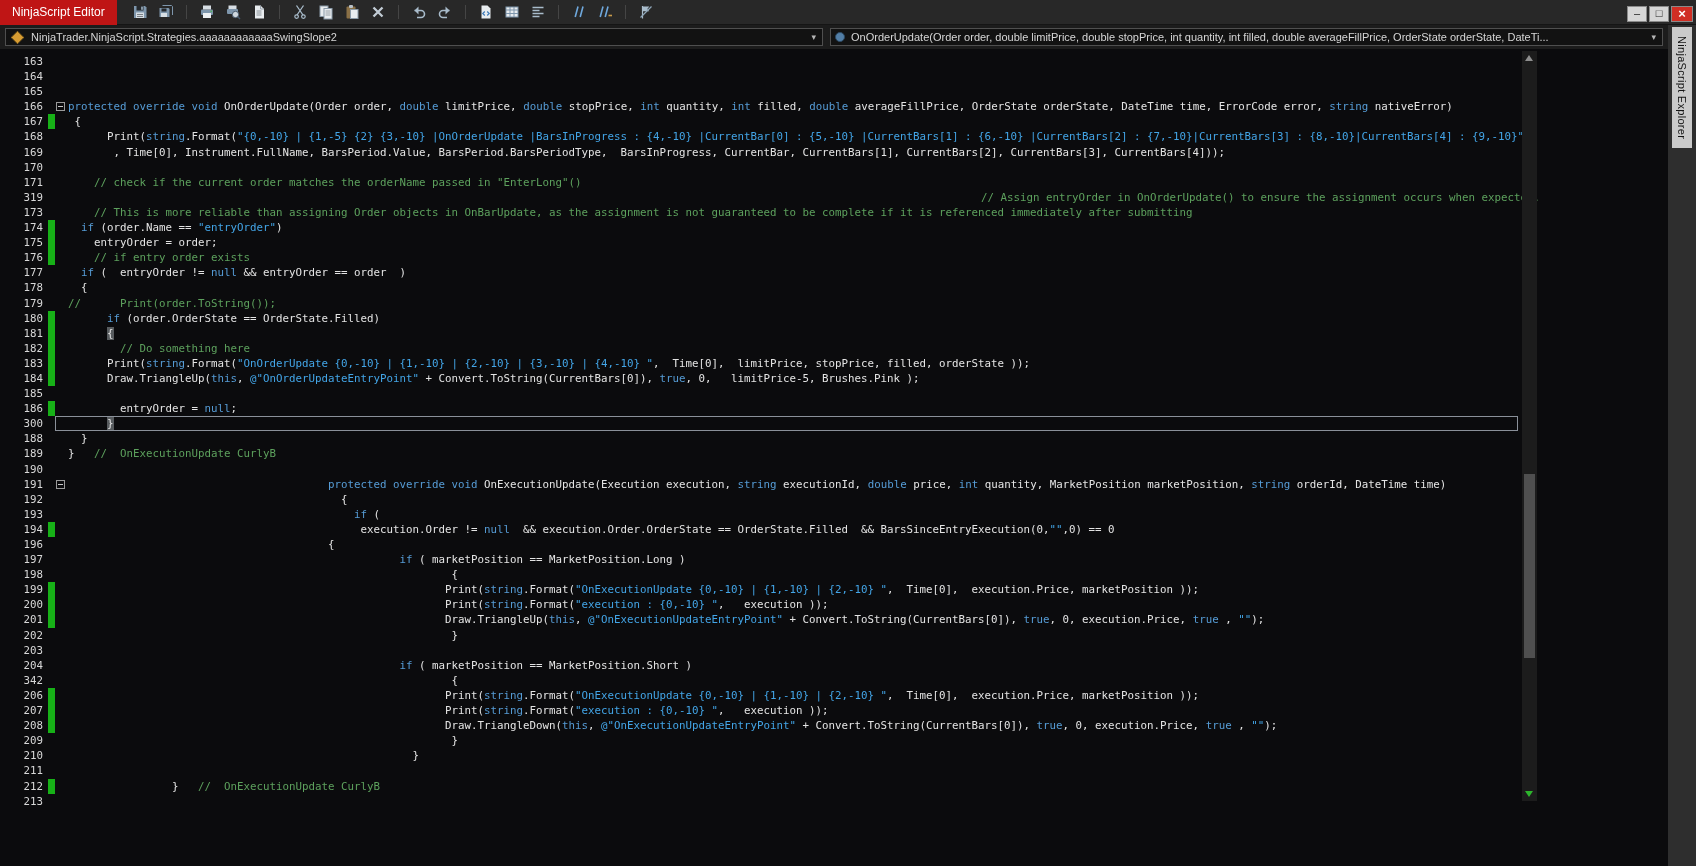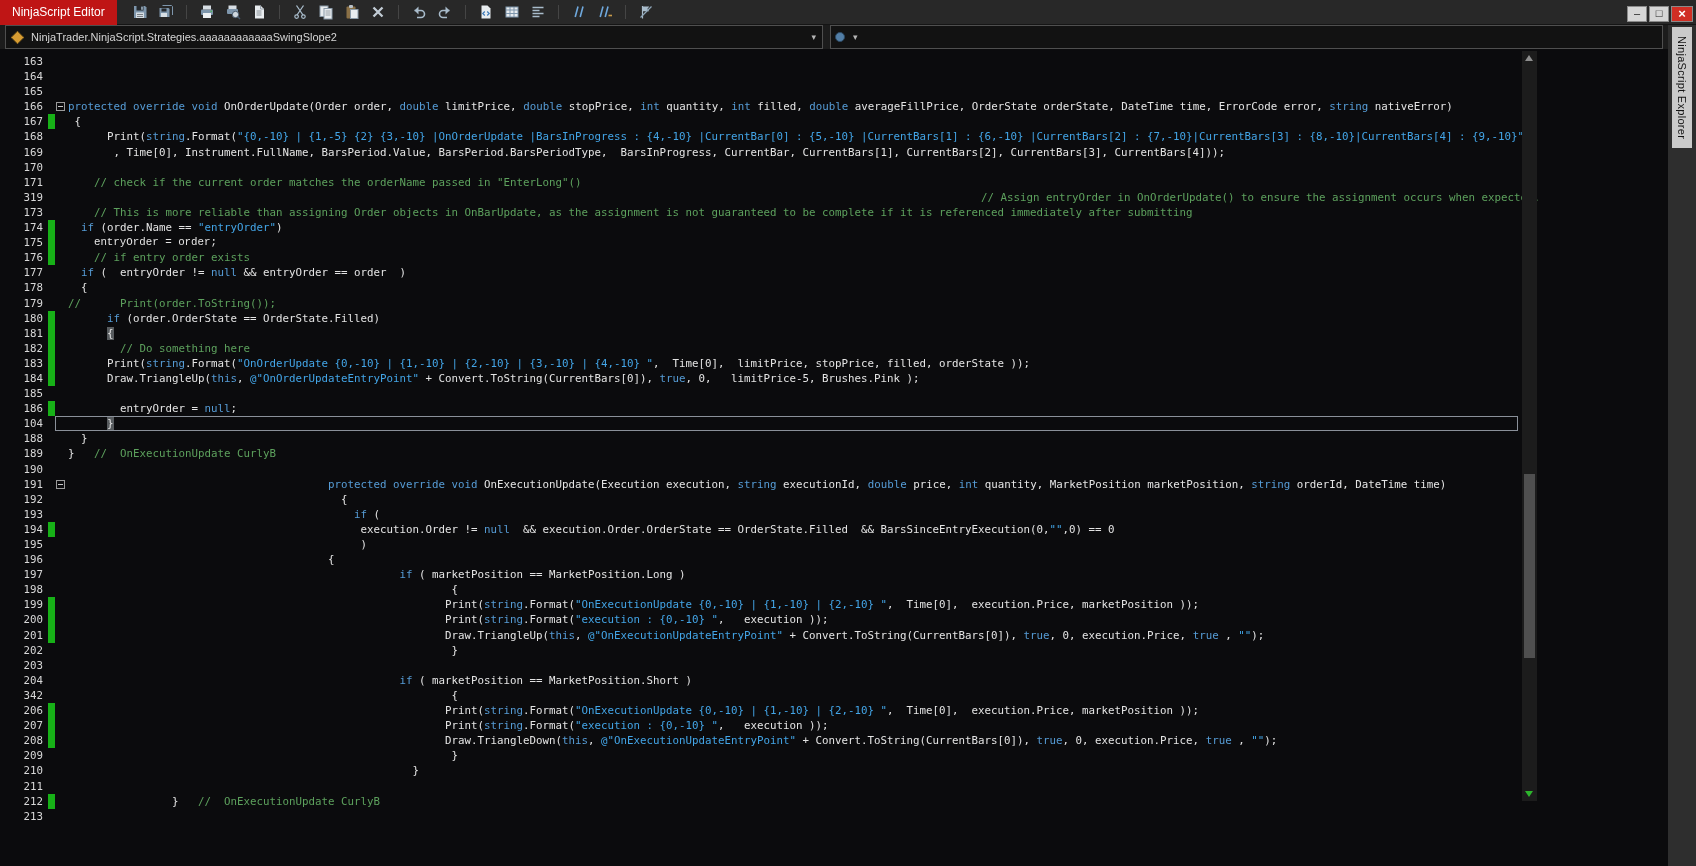--- a/index.html
+++ b/index.html
@@ -17,21 +17,21 @@
   .wc{width:20px;height:16px;display:flex;align-items:center;justify-content:center;font-size:11px;line-height:1;
       background:#D6D6D6;color:#1a1a1a;border:1px solid #8a8a8a;box-sizing:border-box;cursor:default;}
   .wc.close{background:#D02E24;color:#fff;font-weight:bold;font-size:13px;width:22px;}
 
   
   .below{display:flex;flex:1;min-height:0;}
   .left-col{width:1668px;display:flex;flex-direction:column;min-height:0;}
 
   
   .navrow{height:24px;flex:0 0 24px;background:#1C1C1C;display:flex;align-items:center;padding:0 5px;gap:7px;}
-  .combo{height:24px;background:#121212;border:1px solid #4F4F4F;color:#D6D6D6;display:flex;align-items:center;
+  .combo{height:18px;background:#121212;border:1px solid #4F4F4F;color:#D6D6D6;display:flex;align-items:center;
          font-size:11px;padding:0 4px;gap:6px;box-sizing:border-box;}
   .combo-left{flex:0 0 818px;}
   .combo-right{flex:1;}
   .ctext{white-space:nowrap;overflow:hidden;flex:1;}
   .chev{color:#B5B5B5;font-size:9px;padding:0 2px;flex:0 0 auto;}
   .cicon{flex:0 0 auto;display:inline-block;}
   .cicon.strategy{width:9px;height:9px;background:#D79C33;border:1px solid #7d5c1a;transform:rotate(45deg) scale(.85);margin:0 2px;}
   .cicon.method{width:10px;height:10px;border-radius:50%;background:#527EA6;border:1px solid #2C4962;box-sizing:border-box;}
 
   
@@ -205,60 +205,60 @@
     <div class="left-col">
 
       <div class="navrow">
         <div class="combo combo-left">
           <span class="cicon strategy"></span>
           <span class="ctext">NinjaTrader.NinjaScript.Strategies.aaaaaaaaaaaaSwingSlope2</span>
           <span class="chev">▾</span>
         </div>
         <div class="combo combo-right">
           <span class="cicon method"></span>
+          <span class="ctext">OnOrderUpdate(Order order, double limitPrice, double stopPrice, int quantity, int filled, double averageFillPrice, OrderState orderState, DateTi...</span>
           <span class="chev">▾</span>
         </div>
       </div>
 
       <div class="editor-area">
         <div class="editor">
           <div class="code-area">
               <div class="row"><span class="ln">163</span><span class="mark"></span><span class="fold"></span><span class="txt" style="padding-left: 0ch;"></span></div>
               <div class="row"><span class="ln">164</span><span class="mark"></span><span class="fold"></span><span class="txt" style="padding-left: 0ch;"></span></div>
               <div class="row"><span class="ln">165</span><span class="mark"></span><span class="fold"></span><span class="txt" style="padding-left: 0ch;"></span></div>
               <div class="row"><span class="ln">166</span><span class="mark"></span><span class="fold"><span class="foldbox"></span></span><span class="txt" style="padding-left: 0ch;"><span class="tk-k">protected</span><span class="tk-p"> </span><span class="tk-k">override</span><span class="tk-p"> </span><span class="tk-k">void</span><span class="tk-p"> OnOrderUpdate(Order order, </span><span class="tk-k">double</span><span class="tk-p"> limitPrice, </span><span class="tk-k">double</span><span class="tk-p"> stopPrice, </span><span class="tk-k">int</span><span class="tk-p"> quantity, </span><span class="tk-k">int</span><span class="tk-p"> filled, </span><span class="tk-k">double</span><span class="tk-p"> averageFillPrice, OrderState orderState, DateTime time, ErrorCode error, </span><span class="tk-k">string</span><span class="tk-p"> nativeError)</span></span></div>
               <div class="row"><span class="ln">167</span><span class="mark on"></span><span class="fold"></span><span class="txt" style="padding-left: 1ch;"><span class="tk-p">{</span></span></div>
               <div class="row"><span class="ln">168</span><span class="mark"></span><span class="fold"></span><span class="txt" style="padding-left: 6ch;"><span class="tk-p">Print(</span><span class="tk-k">string</span><span class="tk-p">.Format(</span><span class="tk-s">"{0,-10} | {1,-5} {2} {3,-10} |OnOrderUpdate |BarsInProgress : {4,-10} |CurrentBar[0] : {5,-10} |CurrentBars[1] : {6,-10} |CurrentBars[2] : {7,-10}|CurrentBars[3] : {8,-10}|CurrentBars[4] : {9,-10}"</span></span></div>
               <div class="row"><span class="ln">169</span><span class="mark"></span><span class="fold"></span><span class="txt" style="padding-left: 7ch;"><span class="tk-p">, Time[0], Instrument.FullName, BarsPeriod.Value, BarsPeriod.BarsPeriodType,  BarsInProgress, CurrentBar, CurrentBars[1], CurrentBars[2], CurrentBars[3], CurrentBars[4]));</span></span></div>
               <div class="row"><span class="ln">170</span><span class="mark"></span><span class="fold"></span><span class="txt" style="padding-left: 0ch;"></span></div>
               <div class="row"><span class="ln">171</span><span class="mark"></span><span class="fold"></span><span class="txt" style="padding-left: 4ch;"><span class="tk-c">// check if the current order matches the orderName passed in "EnterLong"()</span></span></div>
               <div class="row"><span class="ln">319</span><span class="mark"></span><span class="fold"></span><span class="txt" style="padding-left: 4ch; text-align: right;"><span class="tk-c">// Assign entryOrder in OnOrderUpdate() to ensure the assignment occurs when expected.</span></span></div>
               <div class="row"><span class="ln">173</span><span class="mark"></span><span class="fold"></span><span class="txt" style="padding-left: 4ch;"><span class="tk-c">// This is more reliable than assigning Order objects in OnBarUpdate, as the assignment is not guaranteed to be complete if it is referenced immediately after submitting</span></span></div>
               <div class="row"><span class="ln">174</span><span class="mark on"></span><span class="fold"></span><span class="txt" style="padding-left: 2ch;"><span class="tk-k">if</span><span class="tk-p"> (order.Name == </span><span class="tk-s">"entryOrder"</span><span class="tk-p">)</span></span></div>
-              <div class="row"><span class="ln">175</span><span class="mark on"></span><span class="fold"></span><span class="txt" style="padding-left: 4ch; font-family: Liberation Mono, monospace;"><span class="tk-p">entryOrder = order;</span></span></div>
+              <div class="row"><span class="ln">175</span><span class="mark on"></span><span class="fold"></span><span class="txt" style="padding-left: 4ch;"><span class="tk-p">entryOrder = order;</span></span></div>
               <div class="row"><span class="ln">176</span><span class="mark on"></span><span class="fold"></span><span class="txt" style="padding-left: 4ch;"><span class="tk-c">// if entry order exists</span></span></div>
               <div class="row"><span class="ln">177</span><span class="mark"></span><span class="fold"></span><span class="txt" style="padding-left: 2ch;"><span class="tk-k">if</span><span class="tk-p"> (  entryOrder != </span><span class="tk-k">null</span><span class="tk-p"> &amp;&amp; entryOrder == order  )</span></span></div>
               <div class="row"><span class="ln">178</span><span class="mark"></span><span class="fold"></span><span class="txt" style="padding-left: 2ch;"><span class="tk-p">{</span></span></div>
               <div class="row"><span class="ln">179</span><span class="mark"></span><span class="fold"></span><span class="txt" style="padding-left: 0ch;"><span class="tk-c">//      Print(order.ToString());</span></span></div>
               <div class="row"><span class="ln">180</span><span class="mark on"></span><span class="fold"></span><span class="txt" style="padding-left: 6ch;"><span class="tk-k">if</span><span class="tk-p"> (order.OrderState == OrderState.Filled)</span></span></div>
               <div class="row"><span class="ln">181</span><span class="mark on"></span><span class="fold"></span><span class="txt" style="padding-left: 6ch;"><span class="tk-b">{</span></span></div>
               <div class="row"><span class="ln">182</span><span class="mark on"></span><span class="fold"></span><span class="txt" style="padding-left: 8ch;"><span class="tk-c">// Do something here</span></span></div>
               <div class="row"><span class="ln">183</span><span class="mark on"></span><span class="fold"></span><span class="txt" style="padding-left: 6ch;"><span class="tk-p">Print(</span><span class="tk-k">string</span><span class="tk-p">.Format(</span><span class="tk-s">"OnOrderUpdate {0,-10} | {1,-10} | {2,-10} | {3,-10} | {4,-10} "</span><span class="tk-p">,  Time[0],  limitPrice, stopPrice, filled, orderState ));</span></span></div>
               <div class="row"><span class="ln">184</span><span class="mark on"></span><span class="fold"></span><span class="txt" style="padding-left: 6ch;"><span class="tk-p">Draw.TriangleUp(</span><span class="tk-k">this</span><span class="tk-p">, </span><span class="tk-s">@"OnOrderUpdateEntryPoint"</span><span class="tk-p"> + Convert.ToString(CurrentBars[0]), </span><span class="tk-k">true</span><span class="tk-p">, 0,   limitPrice-5, Brushes.Pink );</span></span></div>
               <div class="row"><span class="ln">185</span><span class="mark"></span><span class="fold"></span><span class="txt" style="padding-left: 0ch;"></span></div>
               <div class="row"><span class="ln">186</span><span class="mark on"></span><span class="fold"></span><span class="txt" style="padding-left: 8ch;"><span class="tk-p">entryOrder = </span><span class="tk-k">null</span><span class="tk-p">;</span></span></div>
-              <div class="row current"><span class="ln">104</span><span class="mark"></span><span class="fold"></span><span class="txt" style="padding-left: 6ch;"><span class="tk-b">}</span></span></div>
+              <div class="row current"><span class="ln">300</span><span class="mark"></span><span class="fold"></span><span class="txt" style="padding-left: 6ch;"><span class="tk-b">}</span></span></div>
               <div class="row"><span class="ln">188</span><span class="mark"></span><span class="fold"></span><span class="txt" style="padding-left: 2ch;"><span class="tk-p">}</span></span></div>
               <div class="row"><span class="ln">189</span><span class="mark"></span><span class="fold"></span><span class="txt" style="padding-left: 0ch;"><span class="tk-p">}   </span><span class="tk-c">//  OnExecutionUpdate CurlyB</span></span></div>
               <div class="row"><span class="ln">190</span><span class="mark"></span><span class="fold"></span><span class="txt" style="padding-left: 0ch;"></span></div>
               <div class="row"><span class="ln">191</span><span class="mark"></span><span class="fold"><span class="foldbox"></span></span><span class="txt" style="padding-left: 40ch;"><span class="tk-k">protected</span><span class="tk-p"> </span><span class="tk-k">override</span><span class="tk-p"> </span><span class="tk-k">void</span><span class="tk-p"> OnExecutionUpdate(Execution execution, </span><span class="tk-k">string</span><span class="tk-p"> executionId, </span><span class="tk-k">double</span><span class="tk-p"> price, </span><span class="tk-k">int</span><span class="tk-p"> quantity, MarketPosition marketPosition, </span><span class="tk-k">string</span><span class="tk-p"> orderId, DateTime time)</span></span></div>
               <div class="row"><span class="ln">192</span><span class="mark"></span><span class="fold"></span><span class="txt" style="padding-left: 42ch;"><span class="tk-p">{</span></span></div>
               <div class="row"><span class="ln">193</span><span class="mark"></span><span class="fold"></span><span class="txt" style="padding-left: 44ch;"><span class="tk-k">if</span><span class="tk-p"> (</span></span></div>
               <div class="row"><span class="ln">194</span><span class="mark on"></span><span class="fold"></span><span class="txt" style="padding-left: 45ch;"><span class="tk-p">execution.Order != </span><span class="tk-k">null</span><span class="tk-p">  &amp;&amp; execution.Order.OrderState == OrderState.Filled  &amp;&amp; BarsSinceEntryExecution(0,</span><span class="tk-s">""</span><span class="tk-p">,0) == 0</span></span></div>
-              <div class="row"><span class="ln">195</span><span class="mark"></span><span class="fold"></span><span class="txt" style="padding-left: 45ch;"><span class="tk-p">)</span></span></div>
               <div class="row"><span class="ln">196</span><span class="mark"></span><span class="fold"></span><span class="txt" style="padding-left: 40ch;"><span class="tk-p">{</span></span></div>
               <div class="row"><span class="ln">197</span><span class="mark"></span><span class="fold"></span><span class="txt" style="padding-left: 51ch;"><span class="tk-k">if</span><span class="tk-p"> ( marketPosition == MarketPosition.Long )</span></span></div>
               <div class="row"><span class="ln">198</span><span class="mark"></span><span class="fold"></span><span class="txt" style="padding-left: 59ch;"><span class="tk-p">{</span></span></div>
               <div class="row"><span class="ln">199</span><span class="mark on"></span><span class="fold"></span><span class="txt" style="padding-left: 58ch;"><span class="tk-p">Print(</span><span class="tk-k">string</span><span class="tk-p">.Format(</span><span class="tk-s">"OnExecutionUpdate {0,-10} | {1,-10} | {2,-10} "</span><span class="tk-p">,  Time[0],  execution.Price, marketPosition ));</span></span></div>
               <div class="row"><span class="ln">200</span><span class="mark on"></span><span class="fold"></span><span class="txt" style="padding-left: 58ch;"><span class="tk-p">Print(</span><span class="tk-k">string</span><span class="tk-p">.Format(</span><span class="tk-s">"execution : {0,-10} "</span><span class="tk-p">,   execution ));</span></span></div>
               <div class="row"><span class="ln">201</span><span class="mark on"></span><span class="fold"></span><span class="txt" style="padding-left: 58ch;"><span class="tk-p">Draw.TriangleUp(</span><span class="tk-k">this</span><span class="tk-p">, </span><span class="tk-s">@"OnExecutionUpdateEntryPoint"</span><span class="tk-p"> + Convert.ToString(CurrentBars[0]), </span><span class="tk-k">true</span><span class="tk-p">, 0, execution.Price, </span><span class="tk-k">true</span><span class="tk-p"> , </span><span class="tk-s">""</span><span class="tk-p">);</span></span></div>
               <div class="row"><span class="ln">202</span><span class="mark"></span><span class="fold"></span><span class="txt" style="padding-left: 59ch;"><span class="tk-p">}</span></span></div>
               <div class="row"><span class="ln">203</span><span class="mark"></span><span class="fold"></span><span class="txt" style="padding-left: 0ch;"></span></div>
               <div class="row"><span class="ln">204</span><span class="mark"></span><span class="fold"></span><span class="txt" style="padding-left: 51ch;"><span class="tk-k">if</span><span class="tk-p"> ( marketPosition == MarketPosition.Short )</span></span></div>
               <div class="row"><span class="ln">342</span><span class="mark"></span><span class="fold"></span><span class="txt" style="padding-left: 59ch;"><span class="tk-p">{</span></span></div>

